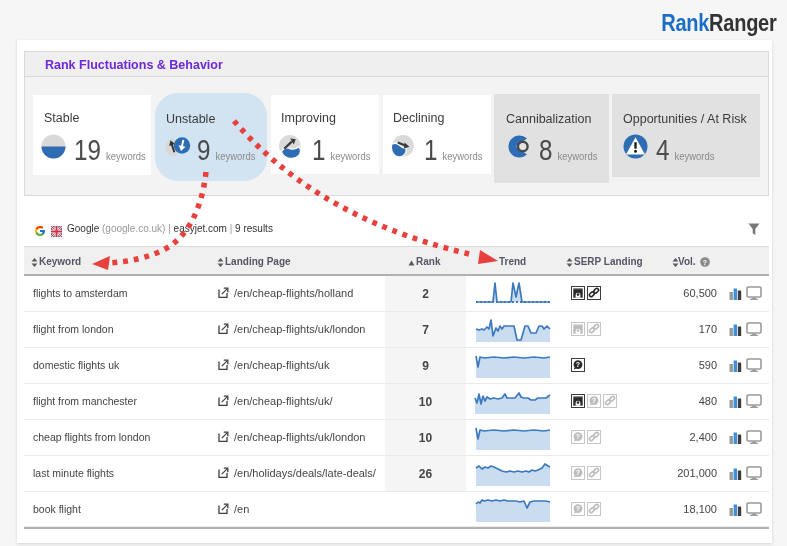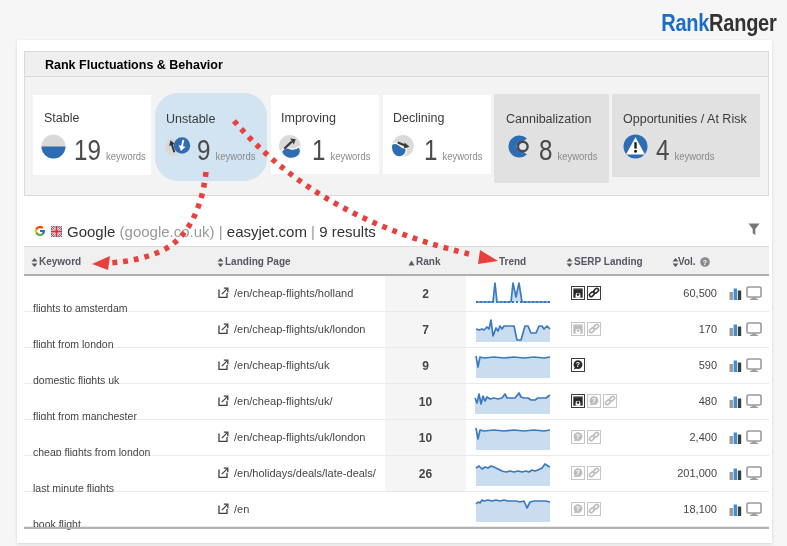--- a/index.html
+++ b/index.html
@@ -2,31 +2,31 @@
 <html><head>
 <meta charset="utf-8">
 <style>
 *{margin:0;padding:0;box-sizing:border-box;}
 html,body{width:787px;height:546px;background:#f6f6f6;font-family:"Liberation Sans",sans-serif;overflow:hidden;position:relative;}
 .abs{position:absolute;}
 #logo{position:absolute;top:10px;right:11px;font-size:23px;font-weight:bold;letter-spacing:-0.3px;color:#333;transform:scaleX(0.87);transform-origin:100% 50%;}
 #logo .b{color:#1b6ec8;}
 #panel{position:absolute;left:17px;top:40px;width:755px;height:503px;background:#fff;box-shadow:0 1px 3px rgba(0,0,0,0.14);}
 #section{position:absolute;left:24px;top:77px;width:745px;height:119px;background:#f3f3f3;border:1px solid #d9d9d9;border-top:none;}
-#sechead{position:absolute;left:24px;top:51px;width:745px;height:26px;background:#efefef;border:1px solid #d9d9d9;line-height:26.5px;padding-left:20px;font-size:12.5px;font-weight:bold;color:#000000;}
+#sechead{position:absolute;left:24px;top:51px;width:745px;height:26px;background:#efefef;border:1px solid #d9d9d9;line-height:26.5px;padding-left:20px;font-size:12.5px;font-weight:bold;color:#6d28d9;}
 .card{position:absolute;background:#fff;}
 .card .ct{position:absolute;font-size:12.5px;color:#3b3b3b;white-space:nowrap;}
 .card .num{position:absolute;font-size:29.5px;color:#4b4b4b;line-height:29.5px;white-space:nowrap;transform:scaleX(0.82);transform-origin:0 50%;}
 .card .kw{font-size:11.5px;color:#8a8a8a;margin-left:-2px;}
-#grow{position:absolute;left:33px;top:222px;width:725px;height:18px;font-size:15px;color:#333;}
+#grow{position:absolute;left:33px;top:222px;width:725px;height:18px;font-size:10px;color:#333;}
 #thead{position:absolute;left:24px;top:246px;width:745px;height:28px;background:#f0f0f0;border-top:1px solid #ddd;font-size:10px;font-weight:bold;color:#556;}
 #thead2{position:absolute;left:24px;top:274px;width:745px;height:2px;background:#b0b0b0;}
 .th{position:absolute;top:9px;white-space:nowrap;}
 .trow{position:absolute;left:24px;width:745px;border-bottom:1px solid #eaeaea;background:#fff;font-size:10.5px;color:#454545;}
-.kcell{position:absolute;left:9px;top:26px;white-space:nowrap;}
+.kcell{position:absolute;left:9px;top:11px;white-space:nowrap;}
 .licon{position:absolute;left:194px;top:11px;}
 .lcell{position:absolute;left:210px;top:11px;white-space:nowrap;font-size:11px;}
 .rankcell{position:absolute;left:361px;top:0;width:81px;height:35px;background:#f5f5f5;text-align:center;line-height:36px;font-weight:bold;color:#464646;font-size:12px;}
 .spark{position:absolute;left:450px;top:4px;width:78px;height:27px;}
 .serp{position:absolute;left:547px;top:10px;display:flex;gap:2px;}
 .vol{position:absolute;left:560px;top:11px;width:133px;text-align:right;color:#454545;font-size:11px;}
 .bicon{position:absolute;left:705px;top:11px;}
 .micon{position:absolute;left:722px;top:10px;}
 #tbot{position:absolute;left:24px;top:527px;width:745px;height:2px;background:#b2b2b2;}
 </style>

